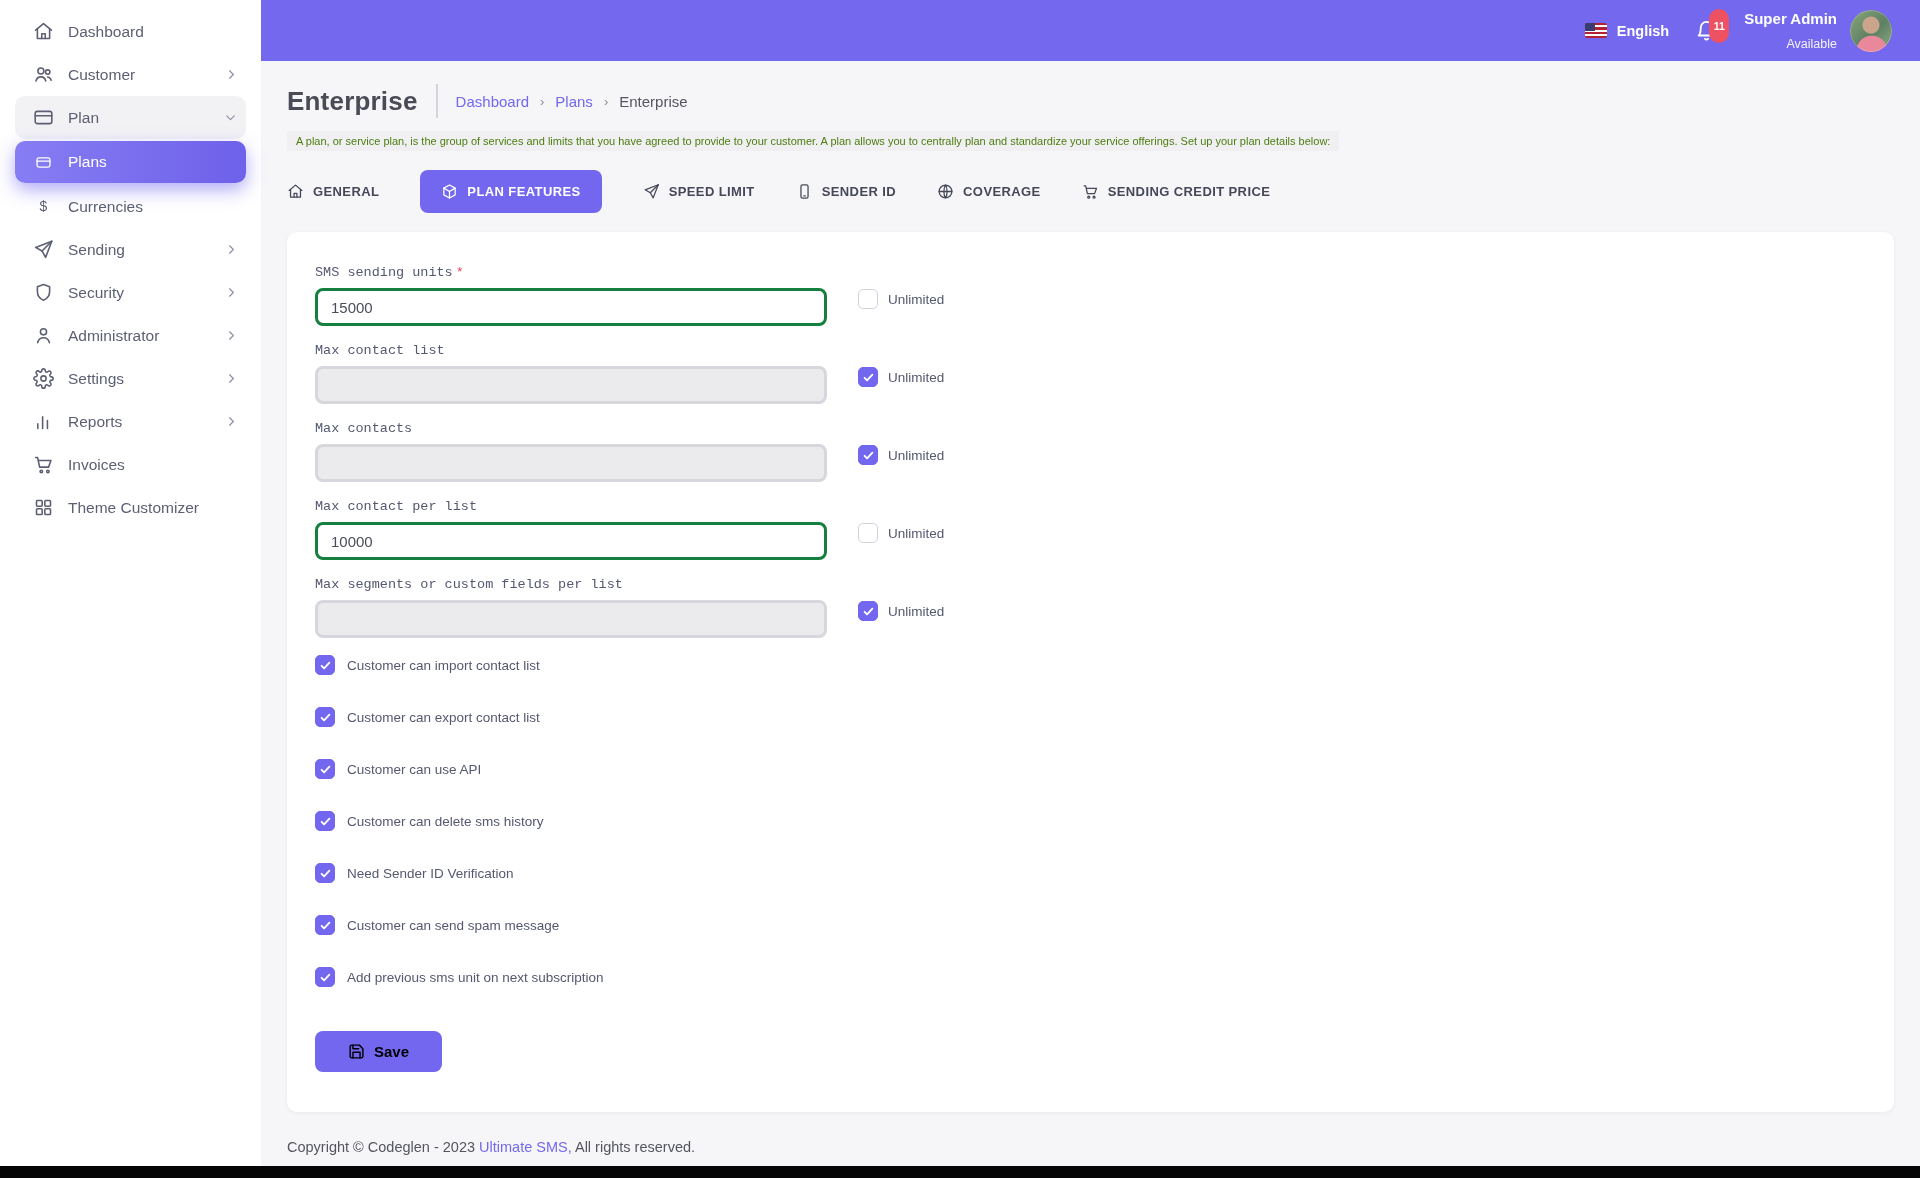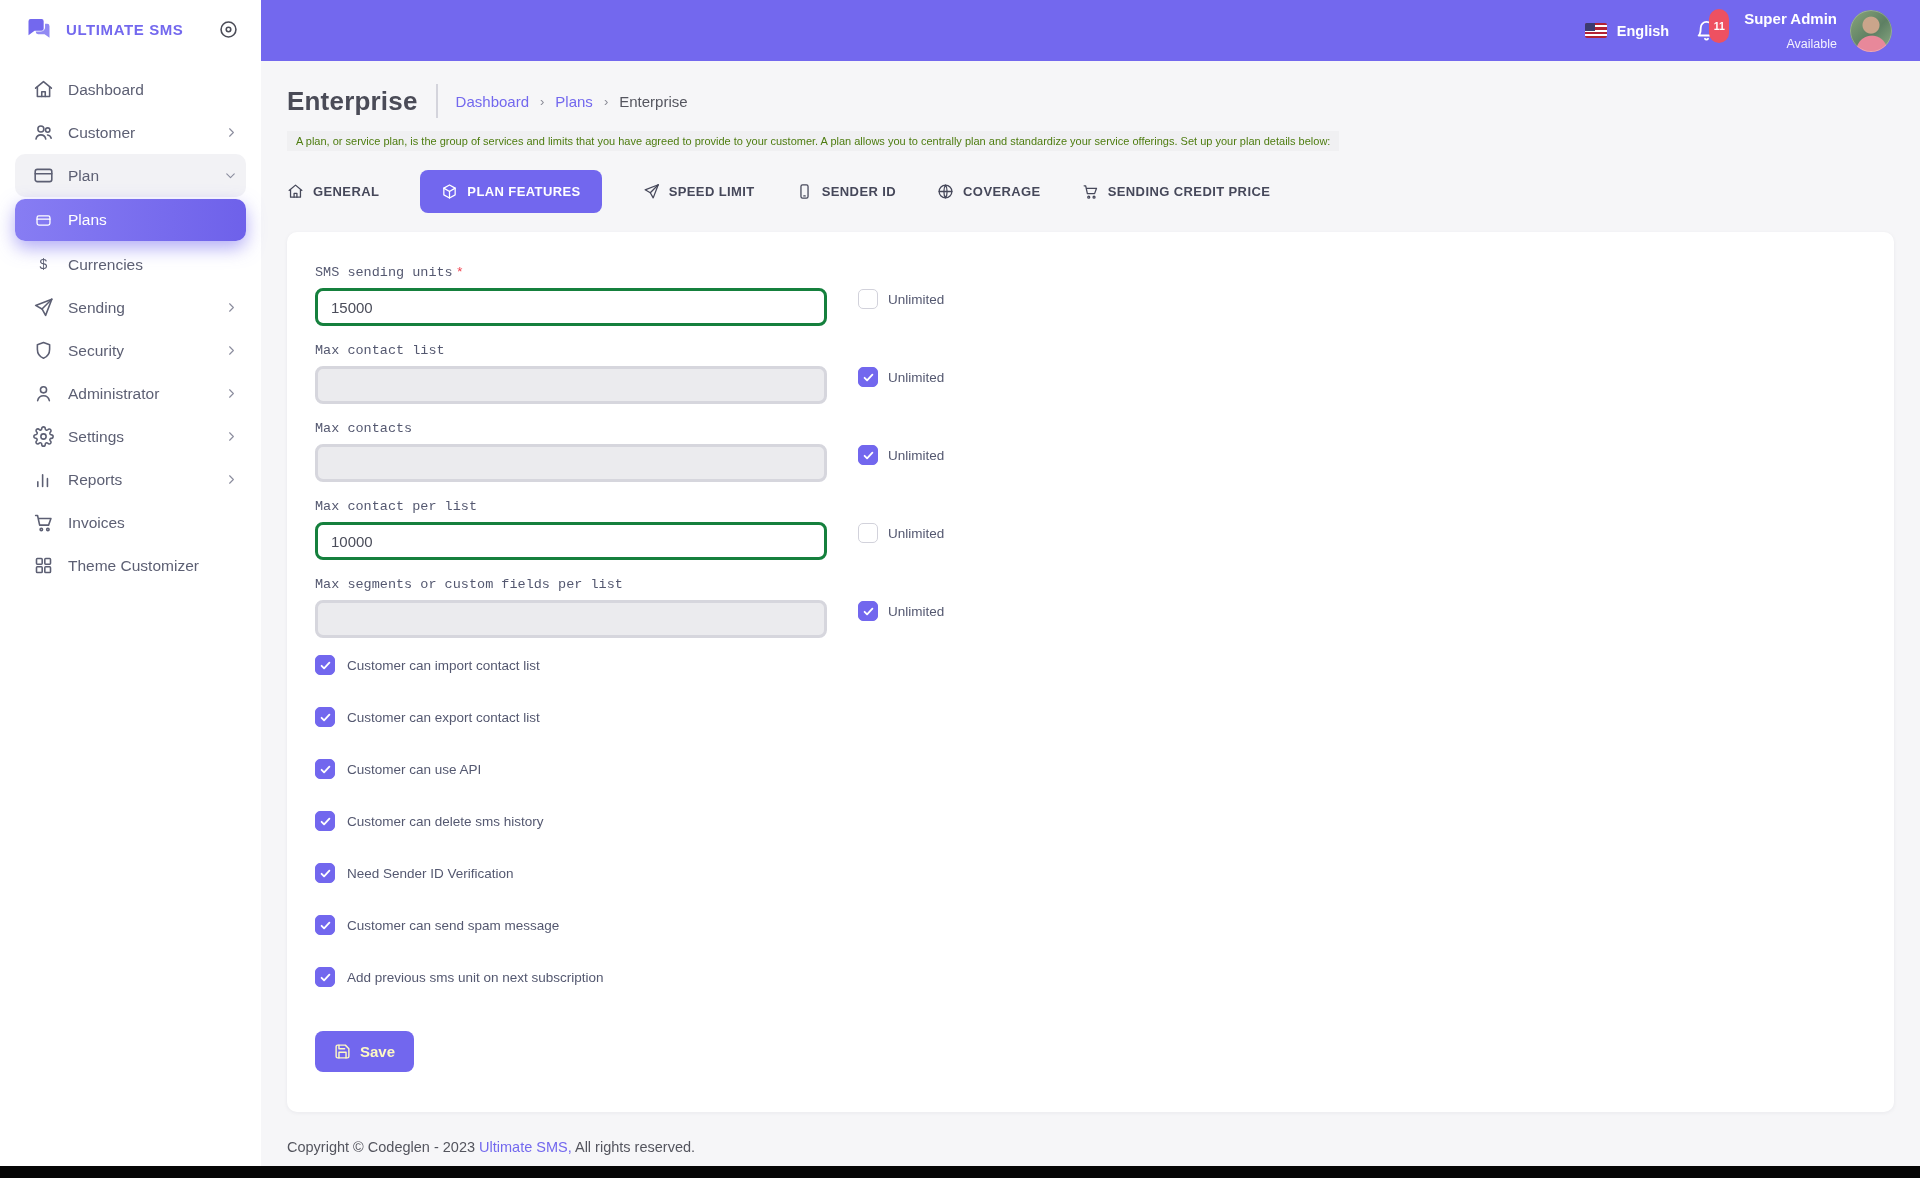--- a/index.html
+++ b/index.html
@@ -118,49 +118,34 @@
   }
   .cb.checked { background:#7267ee; border-color:#7267ee; }
   .cb svg { width:13px; height:13px; }
 
   .features { margin-top:6px; }
   .feature-row { display:flex; align-items:center; gap:12px; margin-bottom:32px;
                  font-size:13.5px; color:#545870; }
 
   .save-btn {
     display:inline-flex; align-items:center; gap:9px; margin-top:12px;
-    background:#7267ee; color:#fef9c3; border:none; border-radius:8px;
-    height:41px; padding:0 19px; font-size:15px; font-weight:600; font-family:inherit; cursor:pointer;
+    background:#7267ee; color:#000000; border:none; border-radius:8px;
+    height:41px; padding:0 33px; font-size:15px; font-weight:600; font-family:inherit; cursor:pointer;
   }
   .save-btn .si { width:17px; height:17px; }
 
   .page-footer { padding:27px 0 0; font-size:14.5px; color:#54555e; }
   .footer-link { color:#7368ee; cursor:pointer; }
 
   .black-bar { position:absolute; left:0; right:0; bottom:0; height:12px; background:#060606; z-index:20; }
 </style>
 </head>
 <body>
 
 <aside class="sidebar">
-  <div class="logo-row">
-    <span class="logo-box">
-      <svg viewBox="0 0 24 24" class="ic">
-        <path fill="#7368ee" d="M3 5.3A1.8 1.8 0 0 1 4.8 3.5h9.4A1.8 1.8 0 0 1 16 5.3v6.4a1.8 1.8 0 0 1-1.8 1.8H8.2L3 17.4z"></path>
-        <path fill="#9189f3" d="M17.2 7.6H19a2 2 0 0 1 2 2v9.9l-4.2-3.1h-5.6a2 2 0 0 1-2-2v-.2h4.2a3.8 3.8 0 0 0 3.8-3.8z"></path>
-      </svg>
-    </span>
-    <span class="brand-name">ULTIMATE SMS</span>
-    <span class="collapse-btn">
-      <svg viewBox="0 0 24 24" fill="none" stroke="currentColor" stroke-width="1.8" class="ic">
-        <circle cx="12" cy="12" r="8.5"></circle>
-          <circle cx="12" cy="12" r="2.6"></circle>
-      </svg>
-    </span>
-  </div>
   <nav class="menu">
       <div class="m-item">
         <span class="mi">
           <svg viewBox="0 0 24 24" fill="none" stroke="currentColor" stroke-width="1.8" stroke-linecap="round" stroke-linejoin="round" class="ic">
             <path d="M3 10.5 12 3l9 7.5"></path>
             <path d="M5 9.2V20h14V9.2"></path>
             <path d="M10 20v-5.5h4V20"></path>
           </svg>
         </span>
         <span class="lbl">Dashboard</span>

